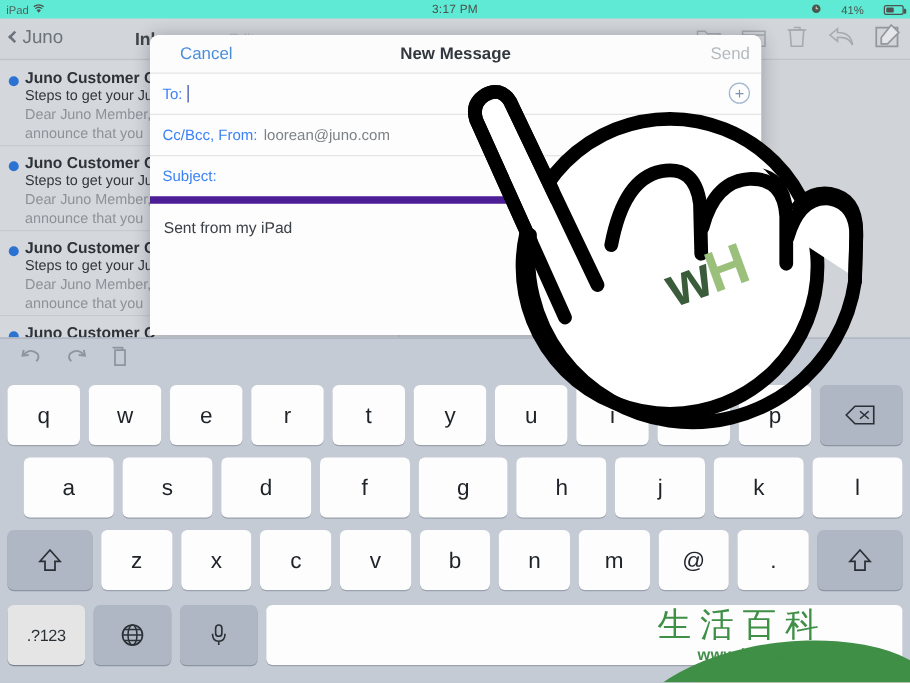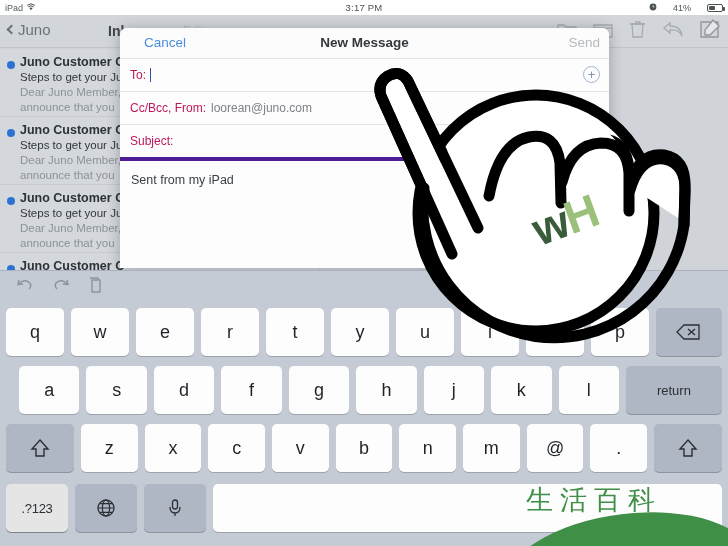--- a/index.html
+++ b/index.html
@@ -13,21 +13,21 @@
     position: relative;
     width: 728px; height: 546px;
     overflow: hidden;
     background: #cfd4dc;
   }
 
   
   #status-bar {
     position: absolute; left: 0; top: 0;
     width: 728px; height: 15px;
-    background: #ffffff;
+    background: #5eead4;
     display: flex; align-items: center;
     font-size: 9px; color: #55605a;
   }
   #status-left { display: flex; align-items: center; gap: 3px; padding-left: 5px; }
   #status-center {
     position: absolute; left: 0; width: 100%;
     text-align: center; font-size: 9.5px; color: #4b544e; letter-spacing: .2px;
   }
   #status-right {
     position: absolute; right: 5px;
@@ -136,38 +136,38 @@
     font-size: 13.5px; color: #b5babf;
   }
   .field-row {
     position: relative;
     height: 33px;
     padding: 0 10px;
     display: flex; align-items: center;
     border-top: 1px solid #e3e4e6;
     font-size: 12px;
   }
-  .fld-label { color: #be185d; }
+  .fld-label { color: #3b82f6; }
   .fld-value { color: #7d8287; margin-left: 5px; }
   .caret {
     display: inline-block;
     width: 1px; height: 14px;
     background: #3b4ea8;
     margin-left: 4px;
     vertical-align: middle;
   }
   #add-contact {
     position: absolute; right: 9px; top: 7px;
     width: 17px; height: 17px;
     border: 1px solid #9fb5cf; border-radius: 50%;
     color: #7d93ad; font-size: 13px; line-height: 15px; text-align: center;
   }
   #body-area {
     position: relative;
-    border-top: 4px solid #4c1d95;
+    border-top: 6px solid #4c1d95;
     height: 110px;
     padding: 12px 11px;
   }
   #signature { font-size: 12.5px; color: #3c4147; }
 
   
   #keyboard {
     position: absolute; left: 0; top: 270px;
     width: 728px; height: 276px;
     background: #c5cbd4;
@@ -437,21 +437,20 @@
     <div class="kb-row" id="row2">
       <div class="key">a</div>
       <div class="key">s</div>
       <div class="key">d</div>
       <div class="key">f</div>
       <div class="key">g</div>
       <div class="key">h</div>
       <div class="key">j</div>
       <div class="key">k</div>
       <div class="key">l</div>
-      <div class="key key-dark key-ret">return</div>
     </div>
 
     <div class="kb-row" id="row3">
       <div class="key key-dark key-shift">
         <svg width="20" height="20" viewBox="0 0 20 20">
           <path d="M10 2 L18 11 H14 V18 H6 V11 H2 Z" fill="none" stroke="#2b3036" stroke-width="1.4"></path>
         </svg>
       </div>
       <div class="key">z</div>
       <div class="key">x</div>
@@ -516,15 +515,16 @@
   </svg>
 
   <div id="wh-logo">
     <span class="w">w</span><span class="h">H</span>
   </div>
 
   <div id="watermark">
     <div id="wm-swoosh2"></div>
     <div id="wm-swoosh"></div>
     <div id="wm-cn">生活百科</div>
+    <div id="wm-url">www.bimeiz.com</div>
   </div>
 
 </div>
 
 </body></html>

